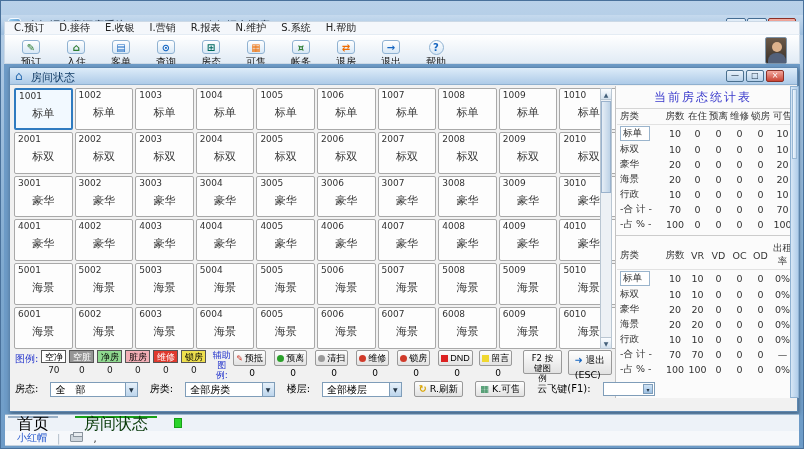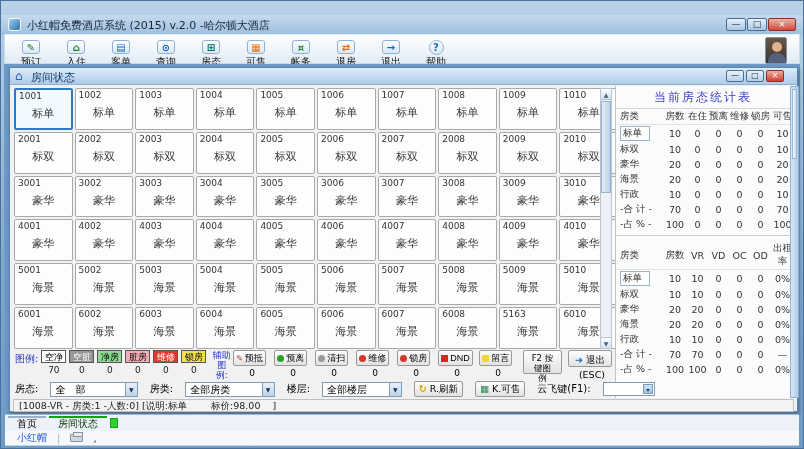--- a/index.html
+++ b/index.html
@@ -66,34 +66,34 @@
   .lg-box{height:13px;line-height:12px;border:1px solid #555;font-size:9px;overflow:hidden;}
   .lg-count{font-size:9px;color:#222;margin-top:2px;}
   .aux-label{color:#2233cc;font-size:9px;width:26px;line-height:10px;margin-left:6px;text-align:center;}
   .aux-items{display:flex;gap:3px;margin-left:2px;}
   .aux-col{width:38px;text-align:center;}
   .aux-btn{height:16px;border:1px solid #999;border-radius:2px;background:linear-gradient(#fefefe,#e2e2e2);display:flex;align-items:center;gap:2px;padding:0 2px;font-size:9px;cursor:default;}
   .aux-ico{width:7px;height:7px;flex:none;}
   .aux-ico.circ{border-radius:50%;}
   .aux-count{font-size:9px;margin-top:2px;}
   .f2btn{margin-left:6px;width:48px;height:24px;font-size:8.5px;line-height:10px;border:1px solid #999;border-radius:2px;background:linear-gradient(#fefefe,#e2e2e2);text-align:center;padding-top:2px;cursor:default;font-family:inherit;}
-  .escbtn{margin-left:6px;width:56px;height:17px;font-size:9.5px;border:1px solid #999;border-radius:2px;background:linear-gradient(#fefefe,#e2e2e2);text-align:right;line-height:15px;cursor:default;font-family:inherit;}
+  .escbtn{margin-left:6px;width:56px;height:25px;font-size:9.5px;border:1px solid #999;border-radius:2px;background:linear-gradient(#fefefe,#e2e2e2);text-align:left;line-height:15px;cursor:default;font-family:inherit;}
   .escbtn .bico{color:#1565c0;font-weight:bold;}
   
   .filterrow{position:absolute;left:4px;top:294px;width:640px;height:18px;display:flex;align-items:center;font-size:10px;gap:12px;white-space:pre;}
   .dd{position:relative;height:15px;border:1px solid #7f9db9;background:#fff;line-height:13px;padding-left:4px;white-space:pre;cursor:default;}
   .dd .caret{position:absolute;right:0;top:0;bottom:0;width:12px;background:linear-gradient(#e7f1fa,#bdd5ec);border-left:1px solid #7f9db9;font-size:6px;text-align:center;line-height:13px;color:#234;}
   .sbtn{height:16px;border:1px solid #999;border-radius:2px;background:linear-gradient(#fefefe,#e2e2e2);font-size:9.5px;padding:0 4px;line-height:14px;cursor:default;font-family:inherit;}
   .sbtn .bico{font-weight:bold;}
   .hotkey-input{position:relative;width:54px;height:14px;border:1px solid #7f9db9;background:#fff;}
   .hotkey-input .kico{position:absolute;right:1px;top:1px;width:10px;height:10px;background:linear-gradient(#cfe3f6,#9dc0e2);border:1px solid #7f9db9;font-size:6px;line-height:9px;text-align:center;color:#234;}
   
   .statusbar{position:absolute;left:2px;right:2px;top:313px;height:13px;border:1px solid #c0c0c0;background:#f3f3f3;font-size:9.5px;color:#222;line-height:11px;padding-left:5px;white-space:pre;overflow:hidden;}
   
-  .tabstrip{position:absolute;left:1px;right:1px;top:350px;height:16px;background:#edf2f8;border-top:1px solid #9db7cf;border-bottom:1px solid #c4d1de;display:flex;gap:3px;padding:1px 0 16px 3px;font-size:10px;}
+  .tabstrip{position:absolute;left:1px;right:1px;top:350px;height:16px;background:#edf2f8;border-top:1px solid #9db7cf;border-bottom:1px solid #c4d1de;display:flex;gap:17px;padding:1px 0 16px 3px;font-size:16px;}
   .tab{padding:0 8px;line-height:13px;background:#fff;border:1px solid #9ab0c6;cursor:default;}
   .tab.active{background:#2bd42b;border-color:#18a018;color:#073807;}
   .tab-indicator{width:8px;height:10px;margin-top:2px;background:#2bd42b;border:1px solid #18a018;}
   .footerbar{position:absolute;left:1px;right:1px;top:367px;height:15px;background:#f6f8fb;border-bottom:1px solid #c4d1de;display:flex;align-items:center;gap:10px;padding-left:12px;font-size:10px;}
   .appname{color:#2255cc;}
   .fsep{color:#aab6c2;}
   .printer{position:relative;width:13px;height:8px;background:#cfd6dd;border:1px solid #8a949e;border-radius:1px;}
   .printer::before{content:"";position:absolute;left:2px;top:-3px;width:8px;height:3px;background:#e8ecf0;border:1px solid #8a949e;}
   .fmark{color:#333;}
 </style>
@@ -105,20 +105,30 @@
   <div class="titlebar">
     <span class="app-icon"></span>
     <span class="wtitle">小红帽免费酒店系统 (2015) v.2.0 -哈尔顿大酒店</span>
     <div class="win-controls">
       <span class="wc">—</span>
       <span class="wc">□</span>
       <span class="wc close">×</span>
     </div>
   </div>
 
+  <div class="menubar">
+      <span class="mitem">C.预订</span>
+      <span class="mitem">D.接待</span>
+      <span class="mitem">E.收银</span>
+      <span class="mitem">I.营销</span>
+      <span class="mitem">R.报表</span>
+      <span class="mitem">N.维护</span>
+      <span class="mitem">S.系统</span>
+      <span class="mitem">H.帮助</span>
+    </div>
 
   <div class="toolbar">
     <div class="tbtns">
         <div class="tbtn"><span class="ticon" style="color: rgb(46, 125, 50);">✎</span><span class="tlabel">预订</span></div>
         <div class="tbtn"><span class="ticon" style="color: rgb(46, 125, 50);">⌂</span><span class="tlabel">入住</span></div>
         <div class="tbtn"><span class="ticon" style="color: rgb(21, 101, 192);">▤</span><span class="tlabel">客单</span></div>
         <div class="tbtn"><span class="ticon" style="color: rgb(21, 101, 192);">⊙</span><span class="tlabel">查询</span></div>
         <div class="tbtn"><span class="ticon" style="color: rgb(0, 105, 92);">⊞</span><span class="tlabel">房态</span></div>
         <div class="tbtn"><span class="ticon" style="color: rgb(239, 108, 0);">▦</span><span class="tlabel">可售</span></div>
         <div class="tbtn"><span class="ticon" style="color: rgb(46, 125, 50);">¤</span><span class="tlabel">帐务</span></div>
@@ -370,21 +380,21 @@
             </div>
             <div class="cell">
               <div class="rnum">6007</div>
               <div class="rtype">海景</div>
             </div>
             <div class="cell">
               <div class="rnum">6008</div>
               <div class="rtype">海景</div>
             </div>
             <div class="cell">
-              <div class="rnum">5163</div>
+              <div class="rnum">6009</div>
               <div class="rtype">海景</div>
             </div>
             <div class="cell">
               <div class="rnum">6010</div>
               <div class="rtype">海景</div>
             </div>
           </div>
 
         <div class="vscroll">
           <div class="varrow">▲</div>
@@ -646,21 +656,20 @@
           <span>房类:</span>
           <span class="dd" style="width:92px"><span>全部房类</span><span class="caret">▼</span></span>
           <span>楼层:</span>
           <span class="dd" style="width:82px"><span>全部楼层</span><span class="caret">▼</span></span>
           <button class="sbtn"><span class="bico" style="color:#d9a400">↻</span> <span>R.刷新</span></button>
           <button class="sbtn"><span class="bico" style="color:#2e8b57">▦</span> <span>K.可售</span></button>
           <span>云飞键(F1):</span>
           <span class="hotkey-input"><span></span><span class="kico">▾</span></span>
         </div>
 
-        <div class="statusbar">[1008-VR - 房类:1 -人数:0] [说明:标单        标价:98.00    ]</div>
 
       </div>
     </div>
 
     <div class="tabstrip">
         <div class="tab">首页</div>
         <div class="tab active">房间状态</div>
         <div class="tab-indicator"></div>
       </div>
 

